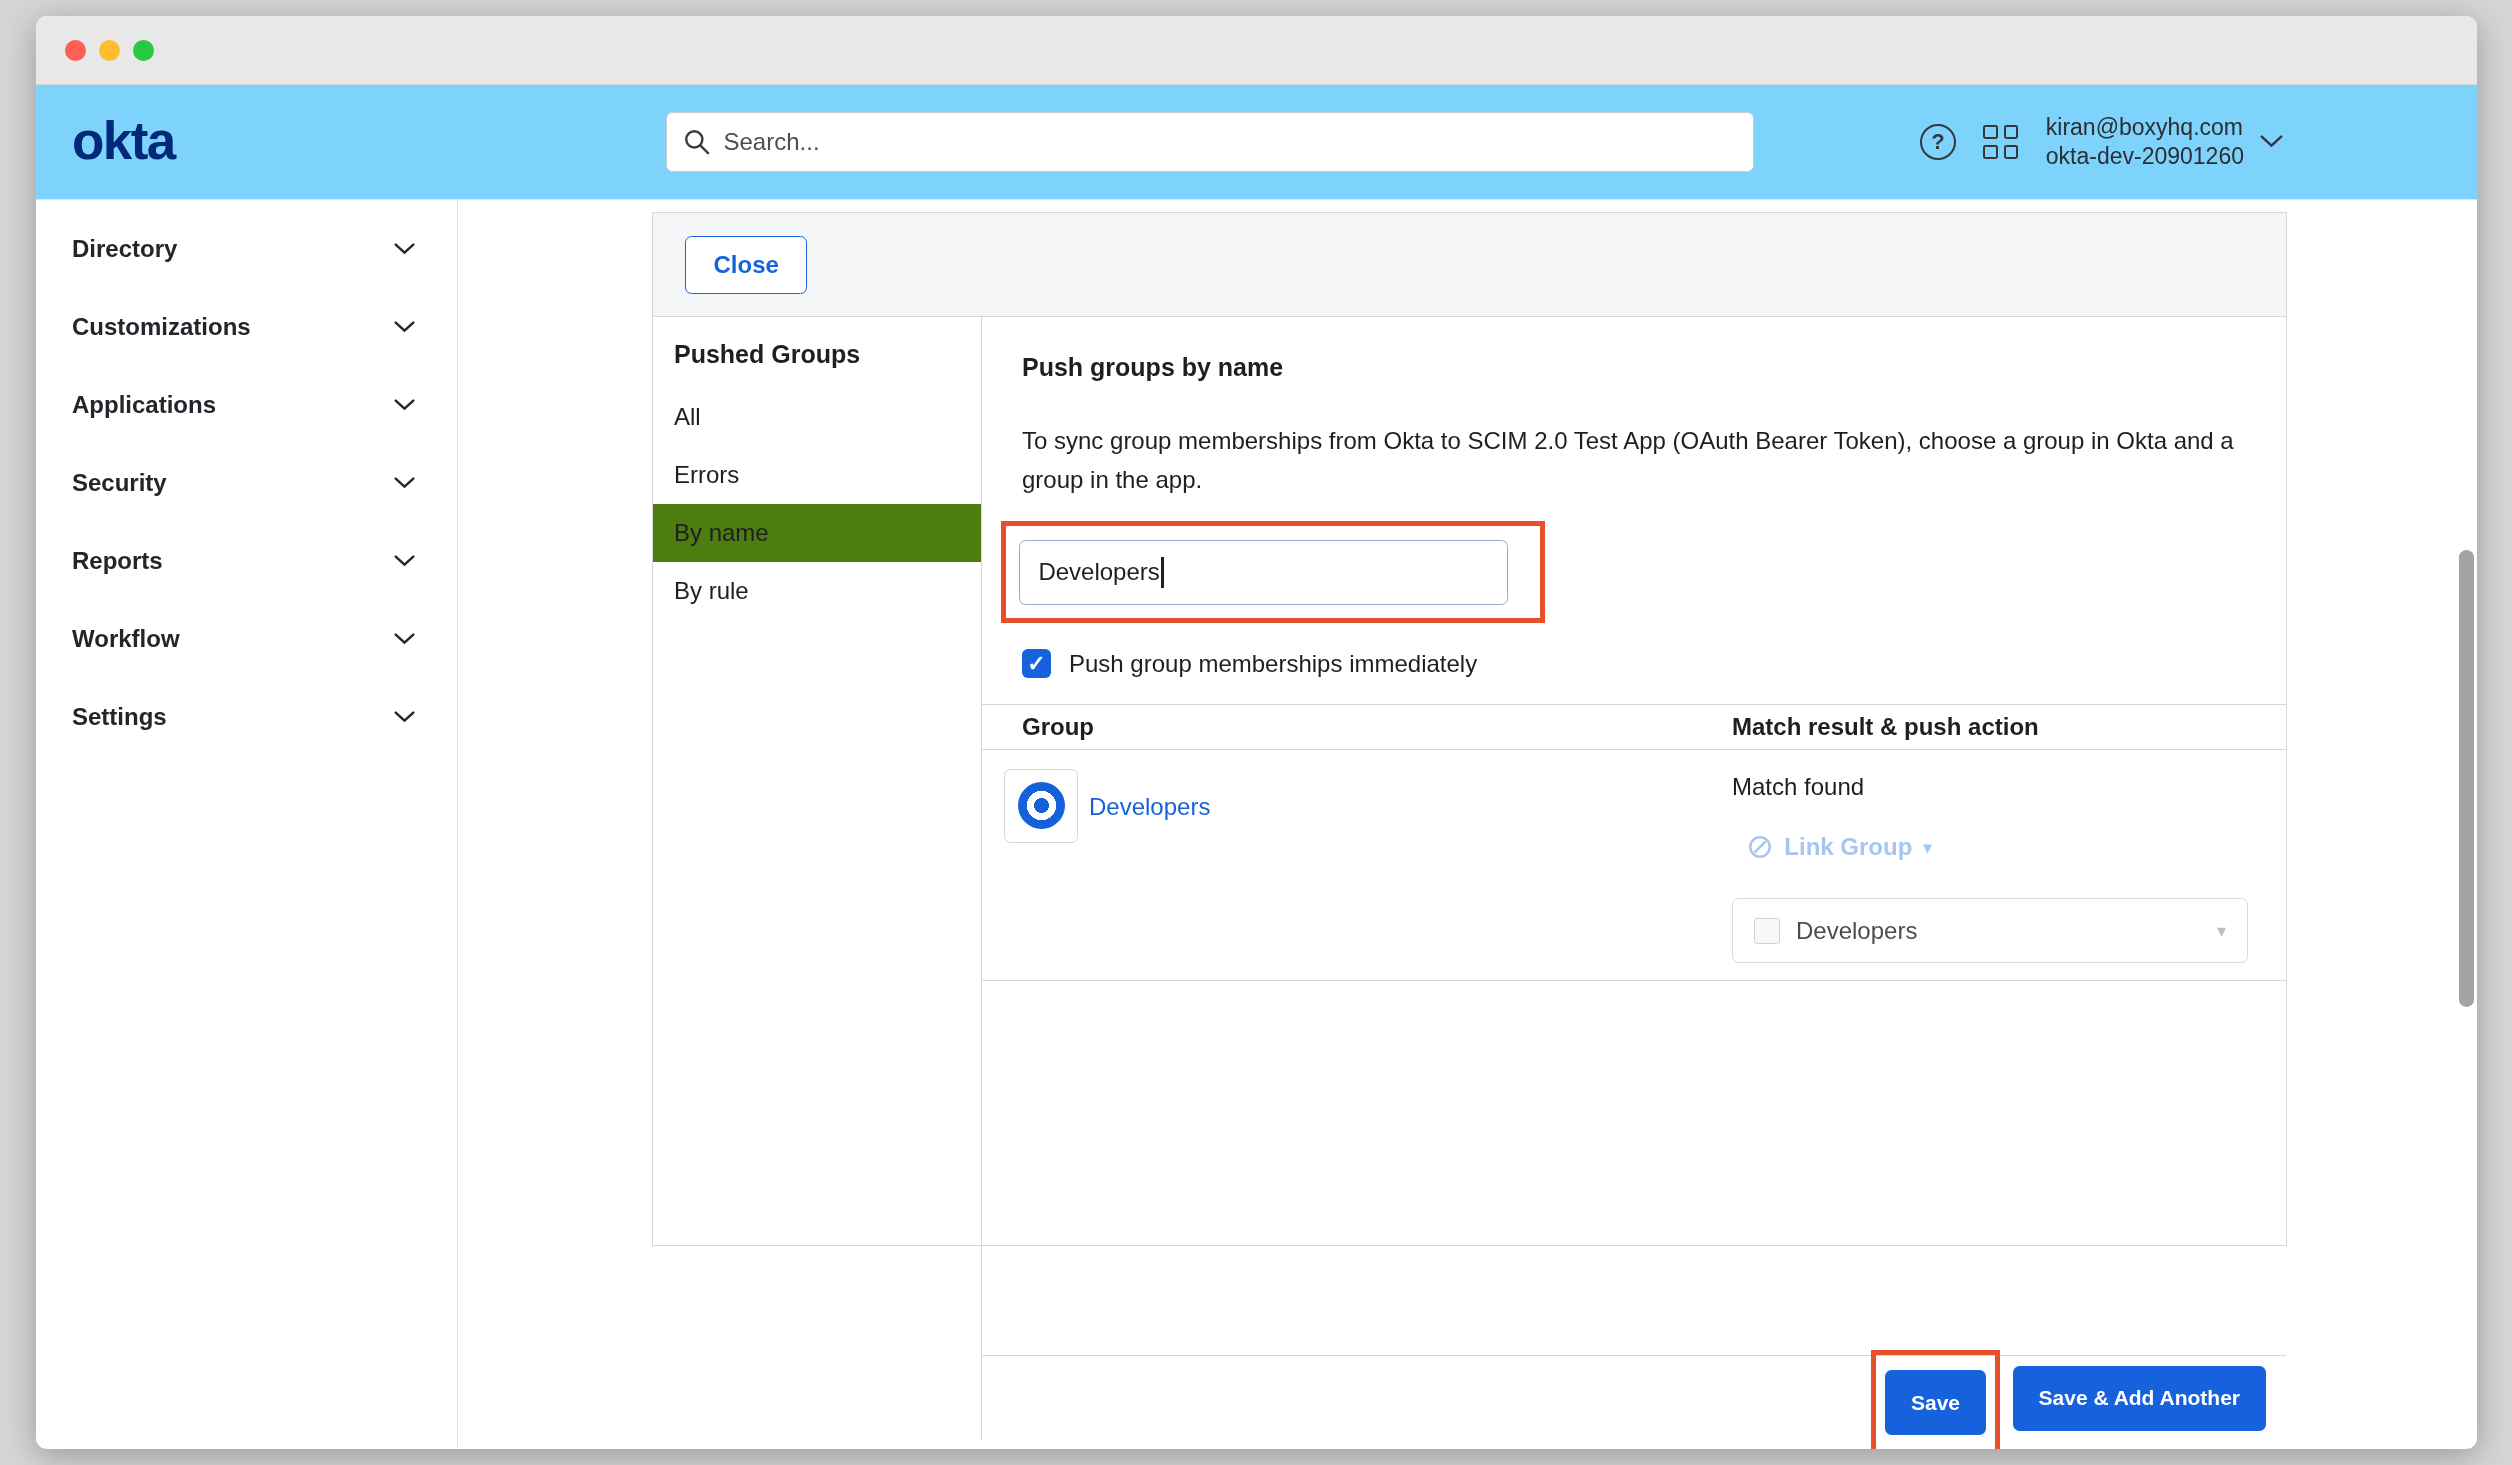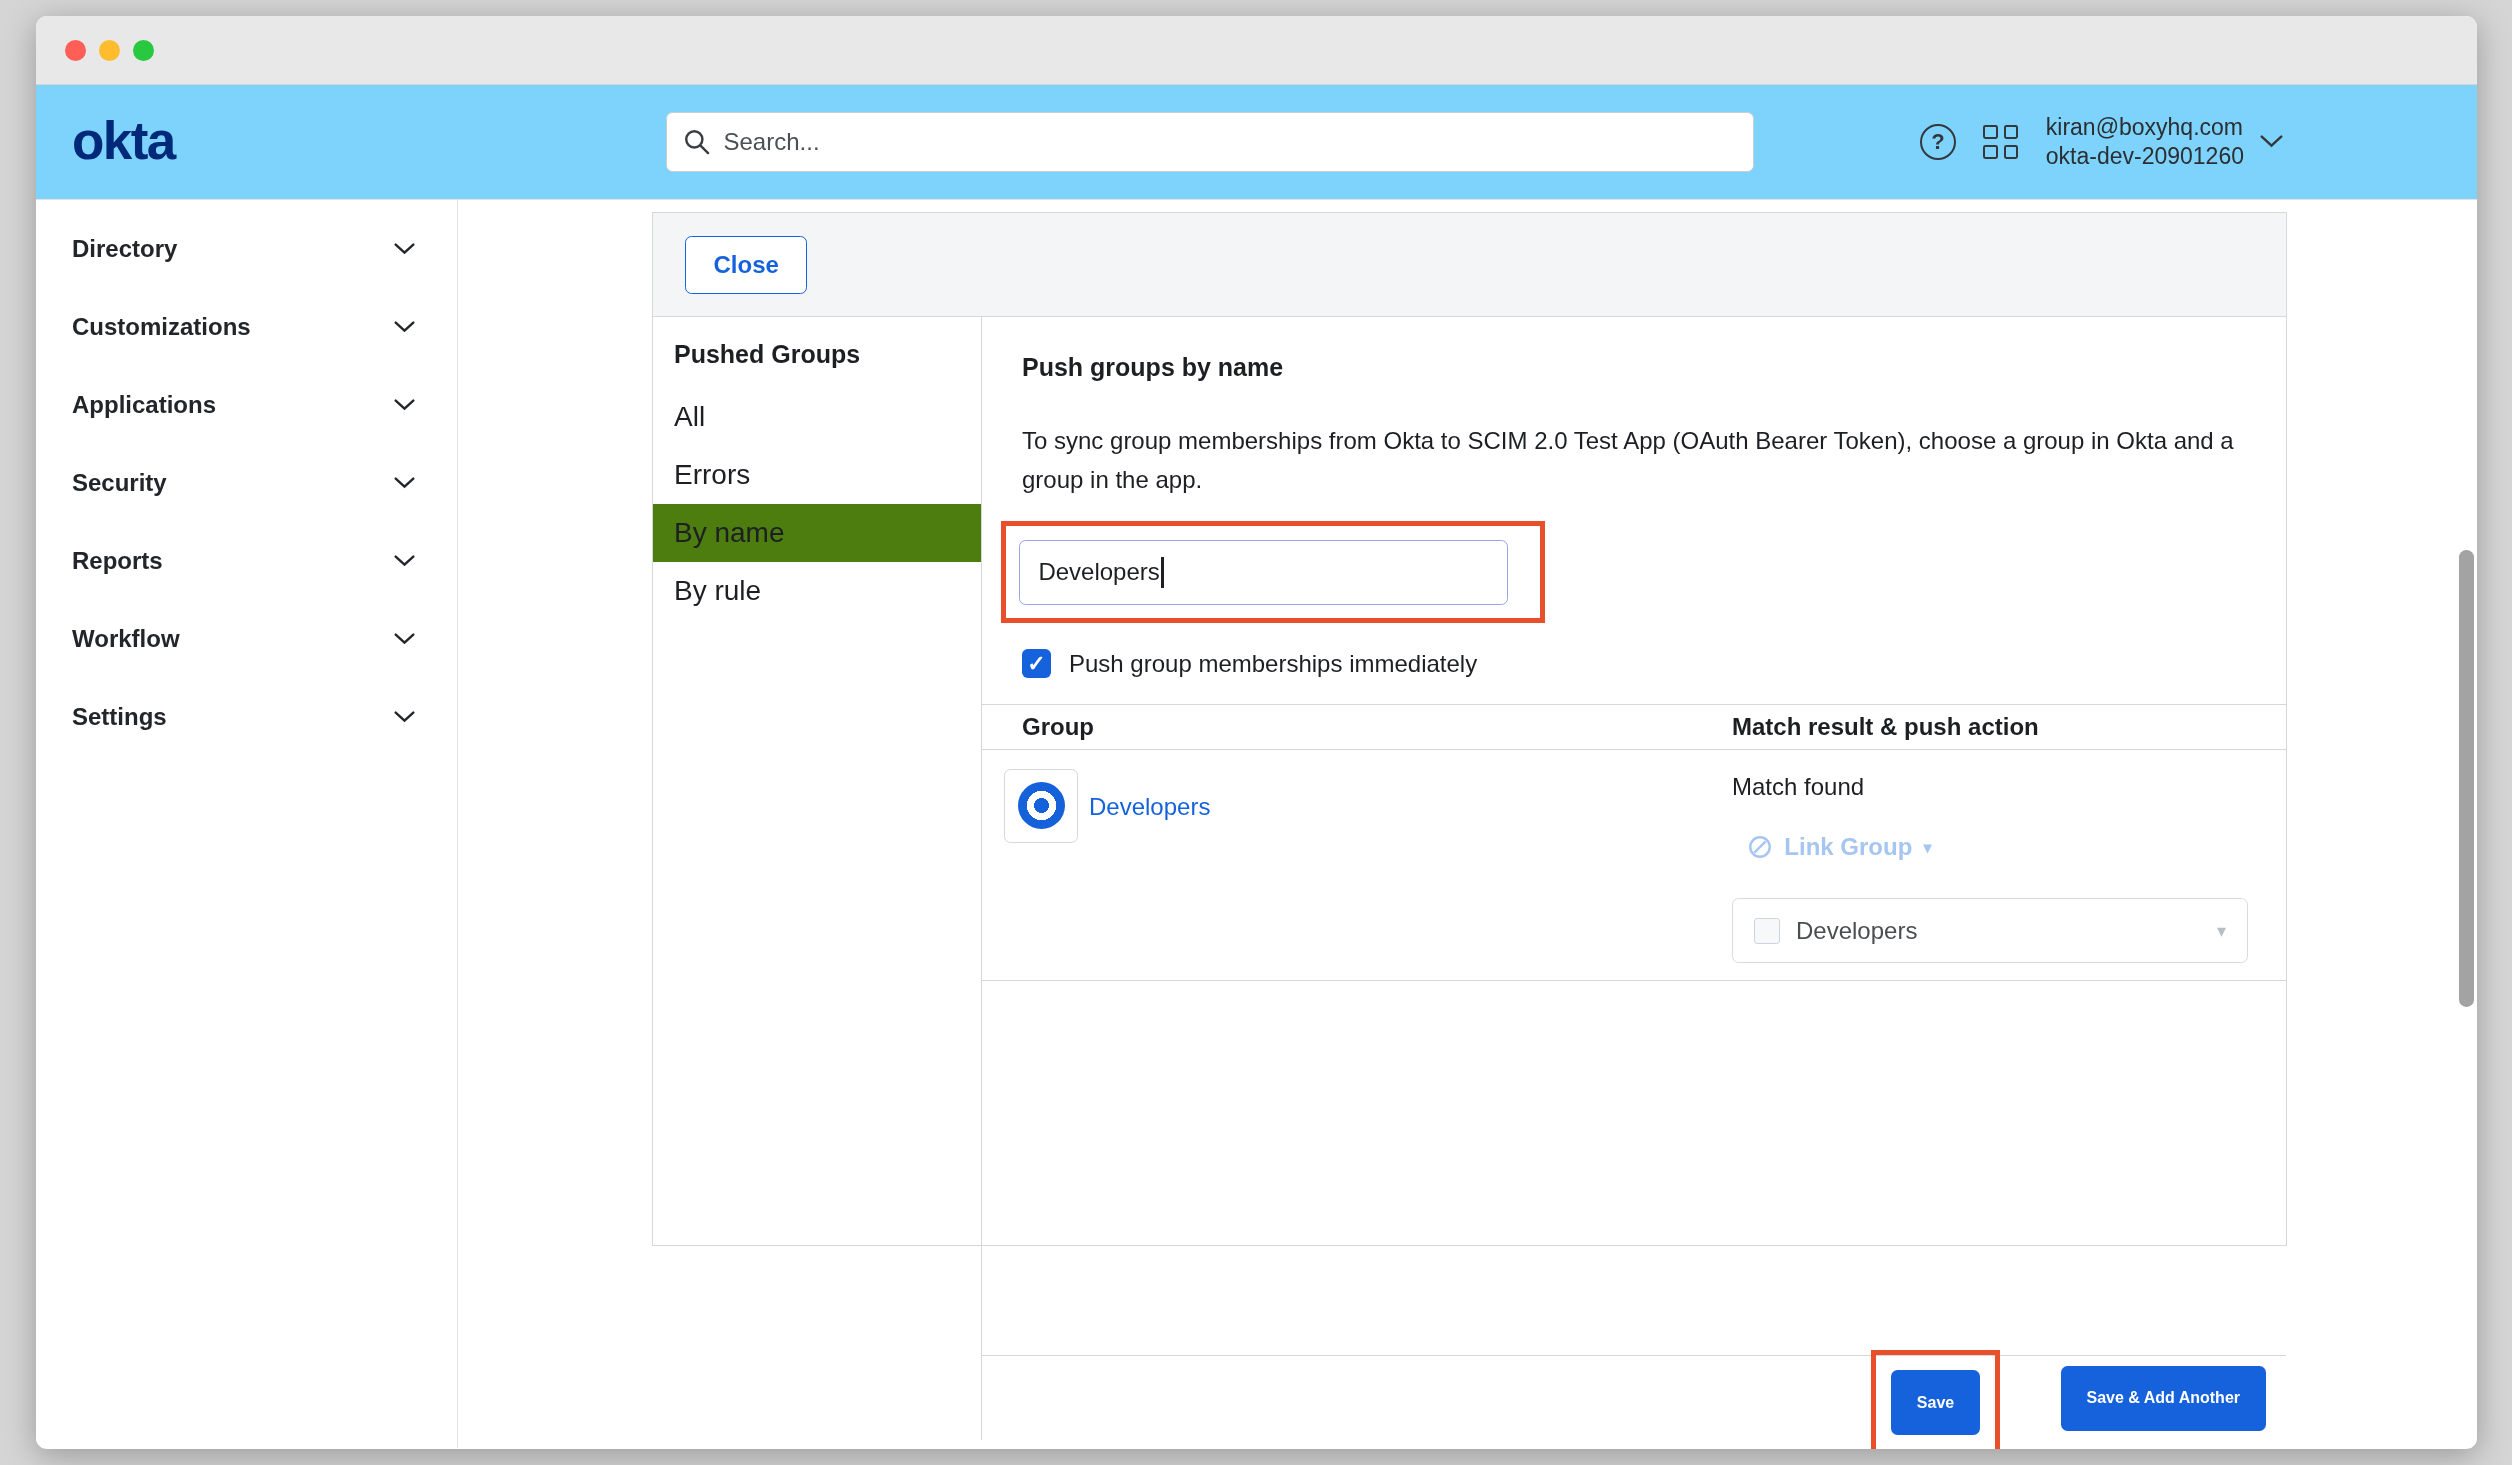--- a/index.html
+++ b/index.html
@@ -72,21 +72,21 @@
     display:flex; align-items:center; padding-left:32px;
   }
   .close-btn {
     height:58px; padding:0 27.5px; background:#fff; border:1.6px solid #1662dd;
     border-radius:6.5px; color:#1662dd; font-weight:bold; font-size:24px;
     font-family:"Liberation Sans", sans-serif; cursor:pointer;
   }
   .panel-body { display:flex; height:1123px; }
   .subnav { width:329px; border-right:1.6px solid #d7d7d7; padding-top:23px; flex:none; }
   .subnav h3 { font-size:25px; color:#1d1f23; padding:0 21px; margin-bottom:19.4px; }
-  .subnav-item { height:58px; line-height:58px; padding-left:21px; font-size:28px; color:#1d1f23; cursor:pointer; }
+  .subnav-item { height:58px; line-height:58px; padding-left:21px; font-size:24px; color:#1d1f23; cursor:pointer; }
   .subnav-item.active { background:#4d7c0f; }
   .content { flex:1; position:relative; }
   .content h2 { position:absolute; left:40px; top:36px; font-size:25px; }
   .desc { position:absolute; left:40px; top:104px; width:1214px; font-size:24px; line-height:39px; color:#1d1f23; }
   
   .annot { border:5.7px solid #e8502c; }
   .input-annot {
     position:absolute; left:19.4px; top:204px; width:544px; height:102px;
     display:flex; align-items:center; padding-left:13px;
   }
@@ -130,21 +130,21 @@
   }
   .mini-box { width:26px; height:26px; border:1.6px solid #cdd3d9; background:#f6f8f9; border-radius:3.2px; flex:none; }
   .sel-arrow { margin-left:auto; color:#b9bec4; font-size:18px; }
   .panel-footer { position:absolute; left:0; right:0; bottom:0; height:85px; border-top:1.6px solid #d7d7d7; }
   .save-annot {
     position:absolute; right:286px; top:-5.7px; width:129px; height:105px;
     display:flex; align-items:center; justify-content:center; background:transparent;
   }
   .btn-primary {
     height:65px; background:#1662dd; border:none; border-radius:6.5px; color:#fff;
-    font-weight:bold; font-size:16px; font-family:"Liberation Sans", sans-serif; cursor:pointer; padding:0 26px;
+    font-weight:bold; font-size:21px; font-family:"Liberation Sans", sans-serif; cursor:pointer; padding:0 26px;
   }
   .btn-save-add { position:absolute; right:20px; top:9.7px; }
   .scrollbar {
     position:absolute; right:3.2px; top:534px; width:14.6px; height:457px;
     background:#a3a3a3; border-radius:7.3px; cursor:grab;
   }
   .chev-svg { flex:none; }
 </style>
 </head>
 <body>

